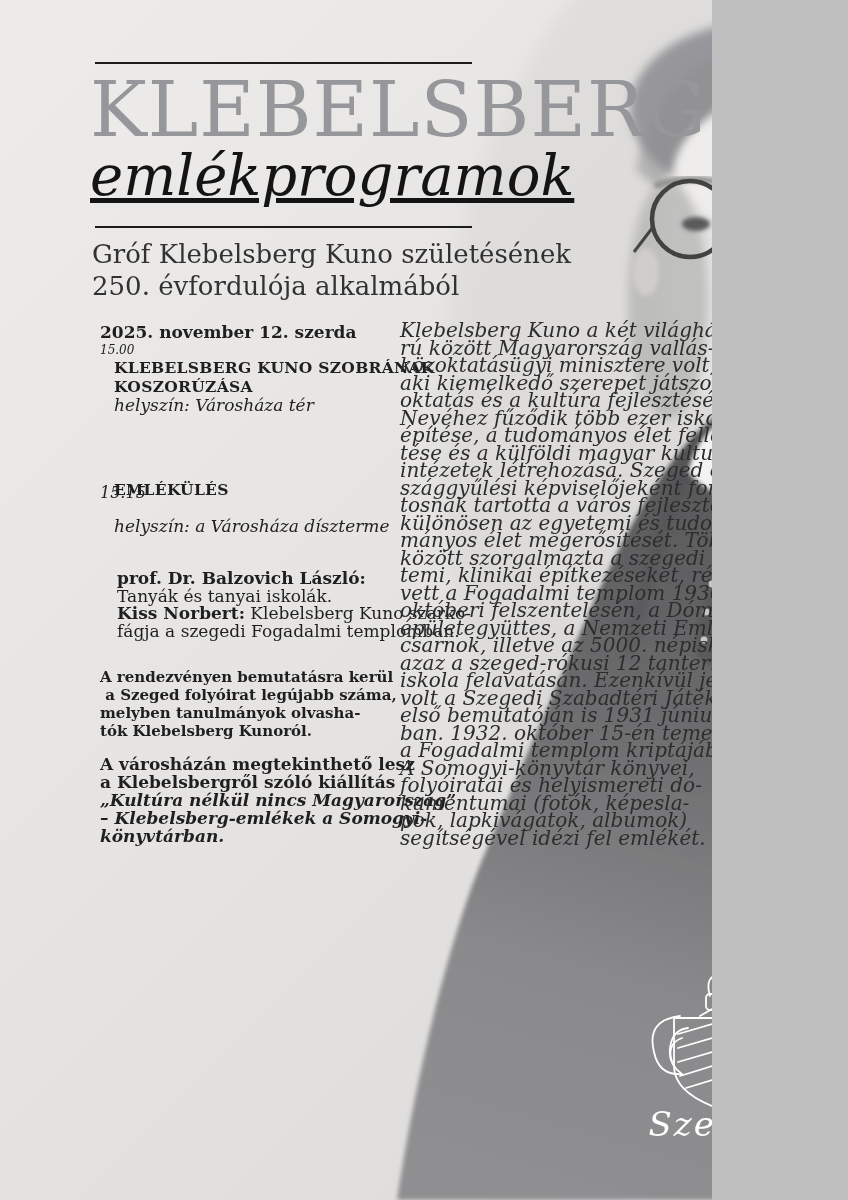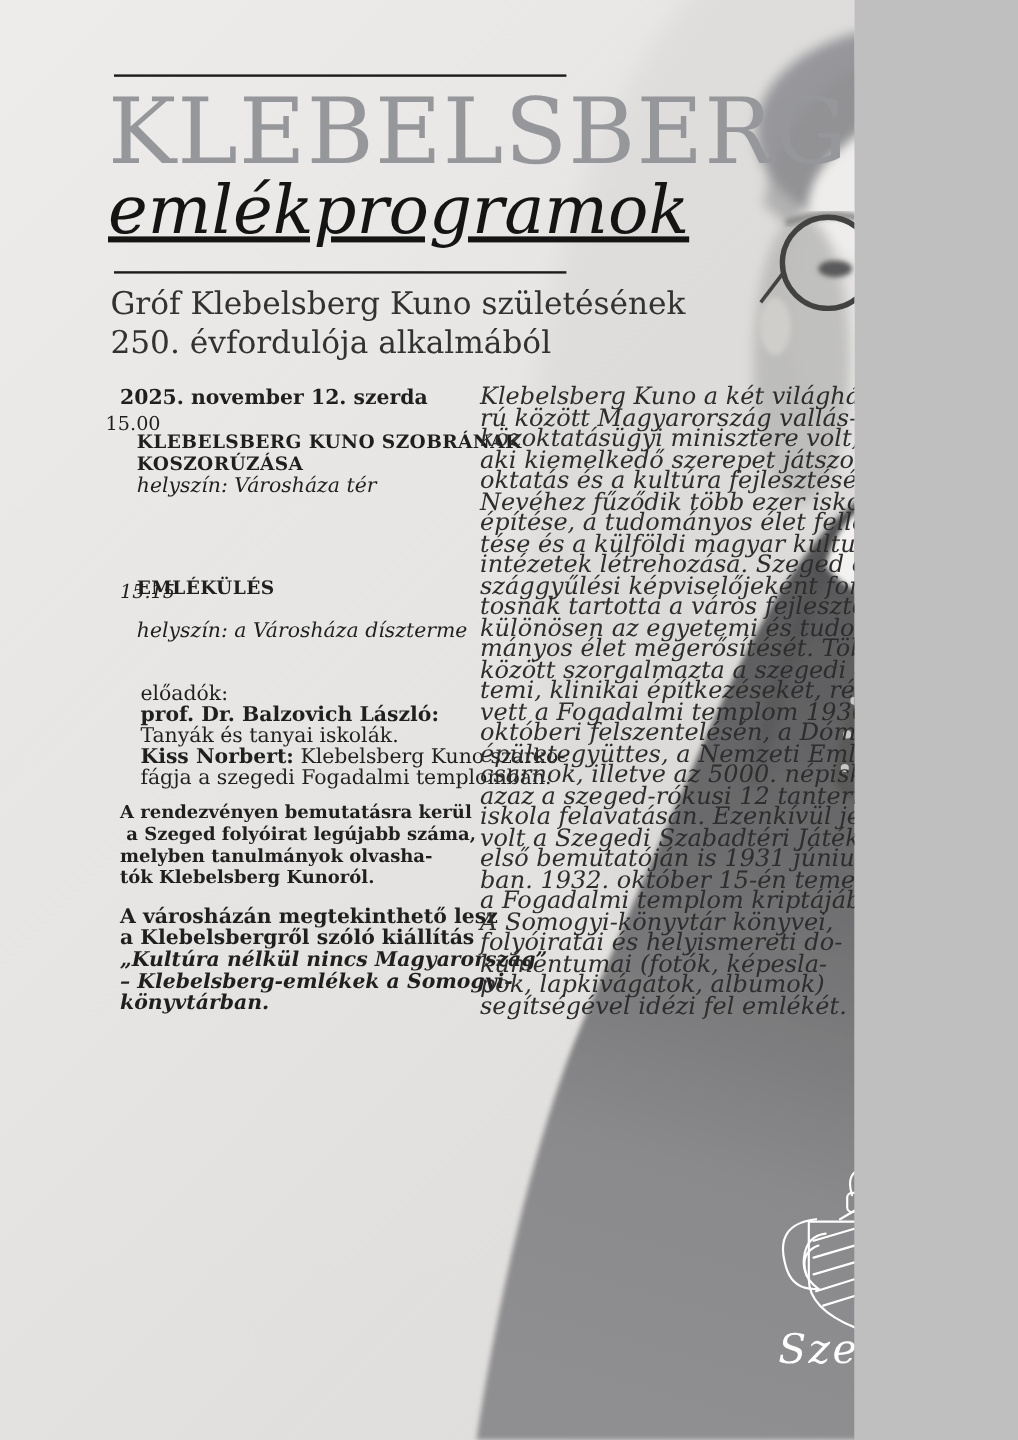--- a/index.html
+++ b/index.html
@@ -21,21 +21,21 @@
     position:absolute;z-index:2;left:90px;top:148px;
     font-size:56px;line-height:1;font-style:italic;font-weight:normal;
     color:#141414;margin:0;white-space:pre;text-decoration:underline;
   }
   .occasion{
     position:absolute;z-index:2;left:92px;top:238px;
     font-size:26px;line-height:1.24;color:#323232;white-space:pre-line;
   }
   .lc{position:absolute;z-index:2;color:#1f1f1f;}
   .date{left:100px;top:322px;font-size:17px;font-weight:bold;text-align:center;}
-  .time1{left:88px;top:343px;font-size:16px;}
+  .time1{left:100px;top:343px;font-size:12px;font-style:italic;}
   .evtitle1{left:114px;top:358px;font-size:15.5px;font-weight:bold;line-height:19px;white-space:pre;letter-spacing:.3px;}
   .evloc1{left:114px;top:395px;font-size:17px;font-style:italic;}
   .time2{left:100px;top:483px;font-size:16px;font-style:italic;}
   .evtitle2{left:114px;top:480px;font-size:15.5px;font-weight:bold;line-height:19px;white-space:pre;letter-spacing:.3px;}
   .evloc2{left:114px;top:516px;font-size:17px;font-style:italic;}
   .speakers{left:117px;top:570px;font-size:17px;line-height:17.5px;}
   .speakers .nm{font-weight:bold;}
   .kiss{white-space:pre;}
   .note1{left:100px;top:668px;font-size:15px;font-weight:bold;line-height:18px;white-space:pre;}
   .note2{left:100px;top:755px;font-size:17px;font-weight:bold;line-height:18px;white-space:pre;}
@@ -138,21 +138,20 @@
   <div class="lc time1">15.00</div>
   <div class="lc evtitle1">KLEBELSBERG KUNO SZOBRÁNAK
 KOSZORÚZÁSA</div>
   <div class="lc evloc1">helyszín: Városháza tér</div>
 
   <div class="lc time2">15.15</div>
   <div class="lc evtitle2">EMLÉKÜLÉS</div>
   <div class="lc evloc2">helyszín: a Városháza díszterme</div>
 
   <div class="lc speakers">
-    <div>előadók:</div>
     <div class="nm">prof. Dr. Balzovich László:</div>
     <div>Tanyák és tanyai iskolák.</div>
     <div class="kiss"><span class="nm">Kiss Norbert:</span><span> Klebelsberg Kuno szarko-
 fágja a szegedi Fogadalmi templomban.</span></div>
   </div>
 
   <div class="lc note1">A rendezvényen bemutatásra kerül
  a Szeged folyóirat legújabb száma,
 melyben tanulmányok olvasha-
 tók Klebelsberg Kunoról.</div>

